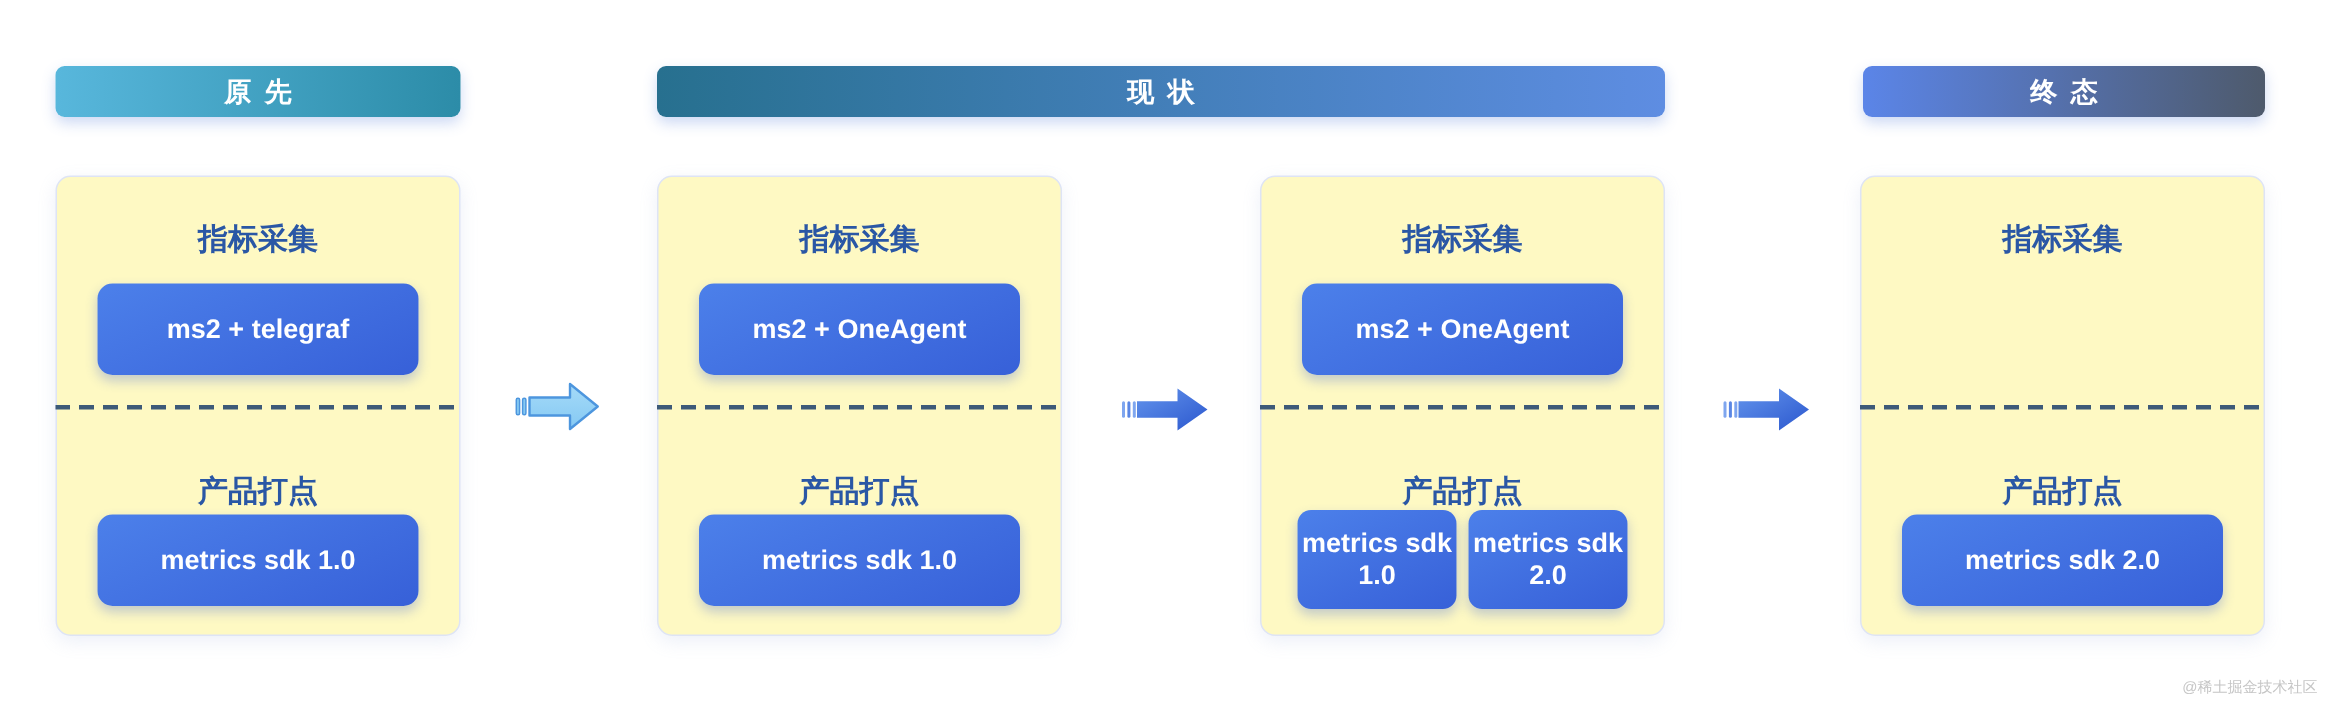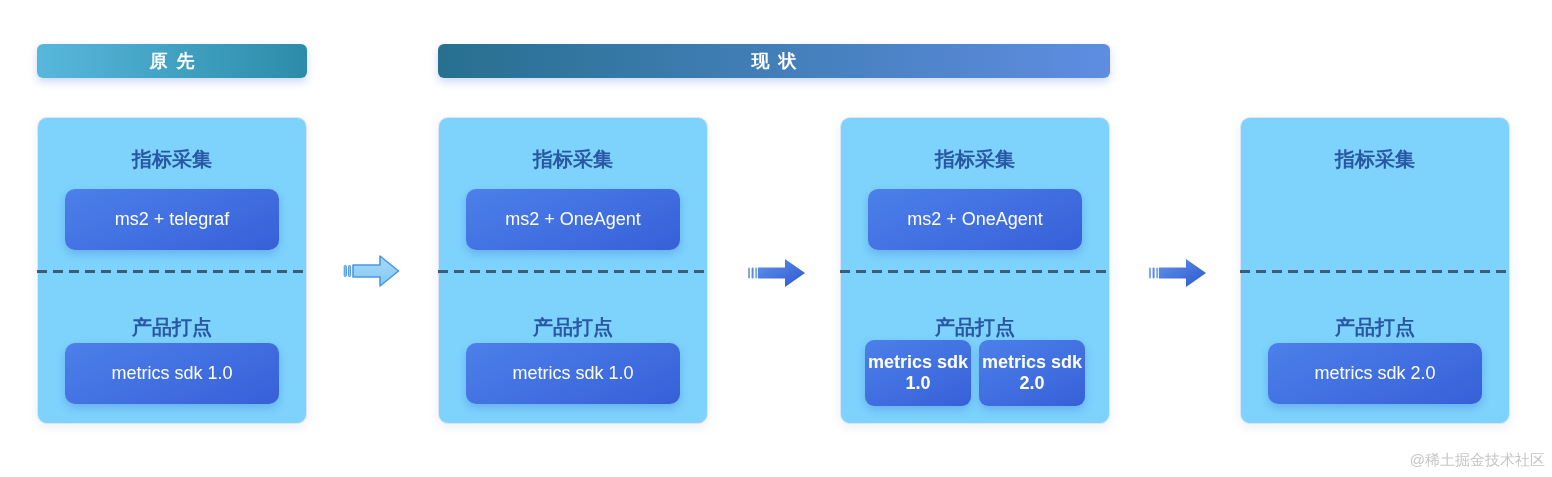--- a/index.html
+++ b/index.html
@@ -12,34 +12,34 @@
     color:#ffffff;font-size:18px;font-weight:700;letter-spacing:9px;text-indent:9px;
     box-shadow:0 4px 9px rgba(90,130,220,.30);}
   .banner-original{left:37px;width:270px;
     background:linear-gradient(90deg,var(--banner-original-start,#58B7DC),var(--banner-original-end,#2C8CA8));}
   .banner-current{left:438px;width:672px;
     background:linear-gradient(90deg,var(--banner-current-start,#27708F),var(--banner-current-end,#5E8DE2));}
   .banner-final{left:1242px;width:268px;
     background:linear-gradient(90deg,var(--banner-final-start,#5B85E8),var(--banner-final-end,#4E5A6C));}
 
   
-  .card{position:absolute;top:117px;width:270px;height:307px;background:#7dd3fc;
+  .card{position:absolute;top:117px;width:270px;height:307px;background:#fef9c3;
     border:1.5px solid var(--card-border,#DEE4F5);border-radius:10px;box-sizing:border-box;
     box-shadow:0 4px 12px rgba(140,160,210,.16);}
   .card-1{left:37px;} .card-2{left:438px;} .card-3{left:840px;} .card-4{left:1240px;}
 
   .sec-title{position:absolute;left:0;width:100%;text-align:center;
     color:var(--title-color,#2A57A5);font-size:20px;font-weight:700;margin:0;}
   .sec-title.top{top:28px;}
   .sec-title.bottom{top:196px;}
 
   .chip{position:absolute;left:27px;right:27px;height:61px;border-radius:10px;
     background:linear-gradient(155deg,var(--chip-start,#4C80EA),var(--chip-end,#3760D8));
     display:flex;align-items:center;justify-content:center;text-align:center;
-    color:#ffffff;font-size:18px;font-weight:400;line-height:1.2;
+    color:#ffffff;font-size:18px;font-weight:700;line-height:1.2;
     box-shadow:0 4px 8px rgba(60,95,215,.30);}
   .chip.top{top:71px;}
   .chip.bottom{top:225px;}
 
   .chip-row{position:absolute;top:222px;left:24px;right:24px;height:66px;
     display:flex;justify-content:space-between;}
   .chip-sm{width:106px;height:66px;border-radius:9px;
     background:linear-gradient(155deg,var(--chip-start,#4C80EA),var(--chip-end,#3760D8));
     display:flex;align-items:center;justify-content:center;text-align:center;
     color:#ffffff;font-size:18px;font-weight:700;line-height:1.15;
@@ -49,33 +49,36 @@
     background:repeating-linear-gradient(90deg,
       var(--divider-color,#3D5A78) 0 10px,transparent 10px 16px);}
 
   
   .arrow{position:absolute;}
   .arrow-1{left:343px;top:252px;}
   .arrow-2{left:747px;top:256px;}
   .arrow-3{left:1148px;top:256px;}
 
   
-  .watermark{position:absolute;right:7px;top:451px;font-size:15px;
+  .watermark{position:absolute;right:7px;top:451px;font-size:10px;
     color:var(--watermark-color,#C6C6C6);}
 </style>
 </head>
 <body>
 
 <div class="stage">
 
   <div class="banner banner-current">
     <span>现状</span>
   </div>
   <div class="banner banner-original">
     <span>原先</span>
+  </div>
+  <div class="banner banner-final">
+    <span>终态</span>
   </div>
 
   <section class="card card-1">
     <h3 class="sec-title top">指标采集</h3>
     <div class="chip top">ms2 + telegraf</div>
     <div class="divider"></div>
     <h3 class="sec-title bottom">产品打点</h3>
     <div class="chip bottom">metrics sdk 1.0</div>
   </section>
 

